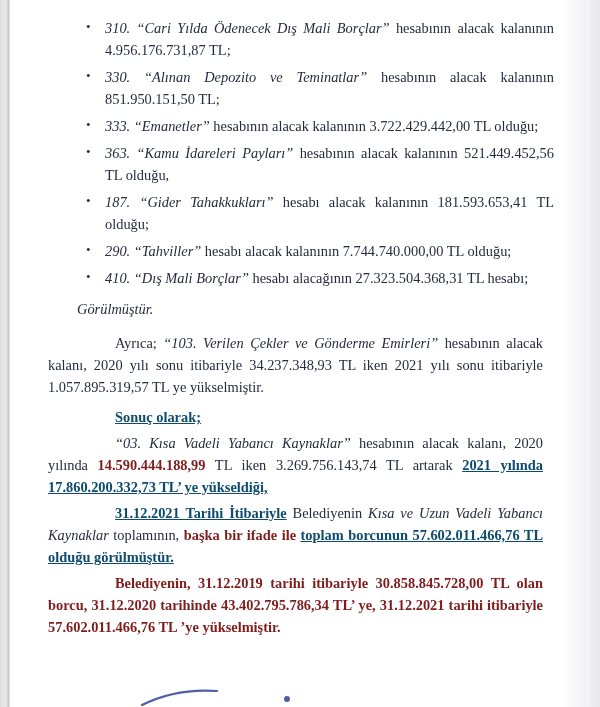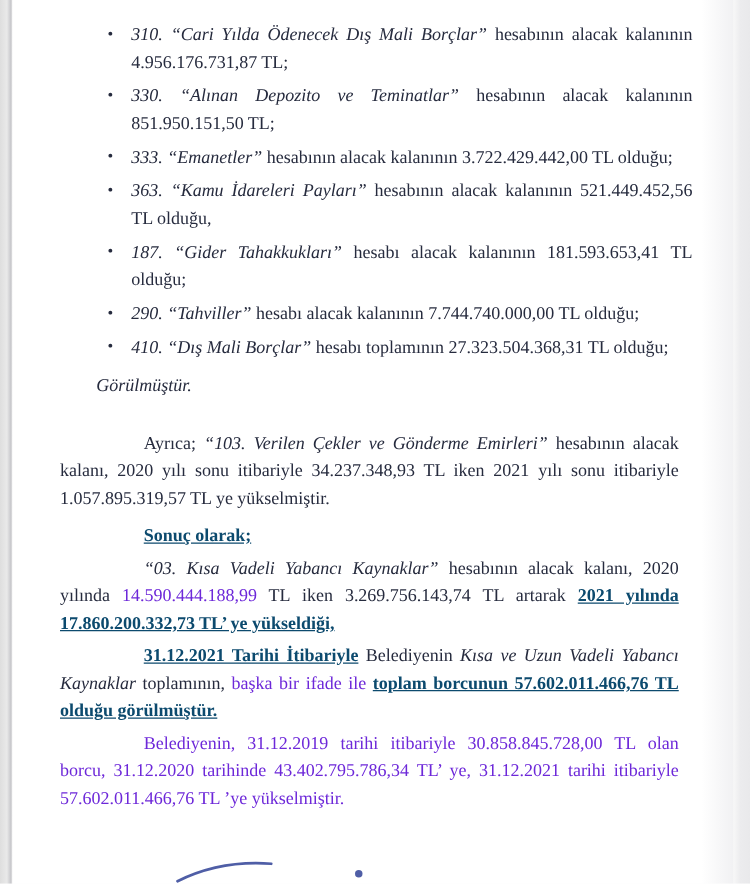--- a/index.html
+++ b/index.html
@@ -33,44 +33,44 @@
     line-height:22px;
     text-align:justify;
   }
   ul.bullets { list-style:none; margin:0 0 7px 0; padding:0 0 0 57px; }
   ul.bullets li { position:relative; margin:0 0 5px 0; }
   .bullet-marker {
     position:absolute; left:-19px; top:-1px;
     font-size:13px;
   }
   .para { margin:0 11px 4px 0; text-indent:67px; }
-  .note { margin:9px 0 24px 29px; text-indent:0; }
+  .note { margin:9px 0 12px 29px; text-indent:0; }
   .heading { margin:8px 0 4px 0; text-indent:67px; }
   .seg.regular { font-style:normal; font-weight:normal; }
   .seg.italic { font-style:italic; }
-  .seg.bold { font-weight:normal; color:#6d28d9; }
+  .seg.bold { font-weight:bold; color:#7f1d1d; }
   .seg.bold-underline { font-weight:bold; text-decoration:underline; color:#0c4a6e; }
   .signature {
     position:absolute; left:128px; bottom:-8px;
     width:210px; height:34px;
   }
 </style>
 </head>
 <body>
 
 <div class="page">
   <div class="doc">
       <ul class="bullets">
         <li><span class="bullet-marker">•</span><span class="seg italic">310. “Cari Yılda Ödenecek Dış Mali Borçlar” </span><span class="seg regular">hesabının alacak kalanının 4.956.176.731,87 TL;</span></li>
         <li><span class="bullet-marker">•</span><span class="seg italic">330. “Alınan Depozito ve Teminatlar” </span><span class="seg regular">hesabının alacak kalanının 851.950.151,50 TL;</span></li>
         <li><span class="bullet-marker">•</span><span class="seg italic">333. “Emanetler” </span><span class="seg regular">hesabının alacak kalanının 3.722.429.442,00 TL olduğu;</span></li>
         <li><span class="bullet-marker">•</span><span class="seg italic">363. “Kamu İdareleri Payları” </span><span class="seg regular">hesabının alacak kalanının 521.449.452,56 TL olduğu,</span></li>
         <li><span class="bullet-marker">•</span><span class="seg italic">187. “Gider Tahakkukları” </span><span class="seg regular">hesabı alacak kalanının 181.593.653,41 TL olduğu;</span></li>
         <li><span class="bullet-marker">•</span><span class="seg italic">290. “Tahviller” </span><span class="seg regular">hesabı alacak kalanının 7.744.740.000,00 TL olduğu;</span></li>
-        <li><span class="bullet-marker">•</span><span class="seg italic">410. “Dış Mali Borçlar” </span><span class="seg regular">hesabı toplamının 27.323.504.368,31 TL olduğu;</span></li>
+        <li><span class="bullet-marker">•</span><span class="seg italic">410. “Dış Mali Borçlar” </span><span class="seg regular">hesabı alacağının 27.323.504.368,31 TL hesabı;</span></li>
       </ul>
       <p class="note"><span class="seg italic">Görülmüştür.</span></p>
       <p class="para"><span class="seg regular">Ayrıca; </span><span class="seg italic">“103. Verilen Çekler ve Gönderme Emirleri” </span><span class="seg regular">hesabının alacak kalanı, 2020 yılı sonu itibariyle 34.237.348,93 TL iken 2021 yılı sonu itibariyle 1.057.895.319,57 TL ye yükselmiştir.</span></p>
       <p class="heading"><span class="seg bold-underline">Sonuç olarak;</span></p>
       <p class="para"><span class="seg italic">“03. Kısa Vadeli Yabancı Kaynaklar” </span><span class="seg regular">hesabının alacak kalanı, 2020 yılında </span><span class="seg bold">14.590.444.188,99</span><span class="seg regular"> TL iken 3.269.756.143,74 TL artarak </span><span class="seg bold-underline">2021 yılında 17.860.200.332,73 TL’ ye yükseldiği,</span></p>
       <p class="para"><span class="seg bold-underline">31.12.2021 Tarihi İtibariyle</span><span class="seg regular"> Belediyenin </span><span class="seg italic">Kısa ve Uzun Vadeli Yabancı Kaynaklar</span><span class="seg regular"> toplamının, </span><span class="seg bold">başka bir ifade ile </span><span class="seg bold-underline">toplam borcunun 57.602.011.466,76 TL olduğu görülmüştür.</span></p>
       <p class="para"><span class="seg bold">Belediyenin, 31.12.2019 tarihi itibariyle 30.858.845.728,00 TL olan borcu, 31.12.2020 tarihinde 43.402.795.786,34 TL’ ye,  31.12.2021 tarihi itibariyle 57.602.011.466,76 TL ’ye yükselmiştir.</span></p>
     </div>
 
   <svg class="signature" viewBox="0 0 210 34" xmlns="http://www.w3.org/2000/svg">

